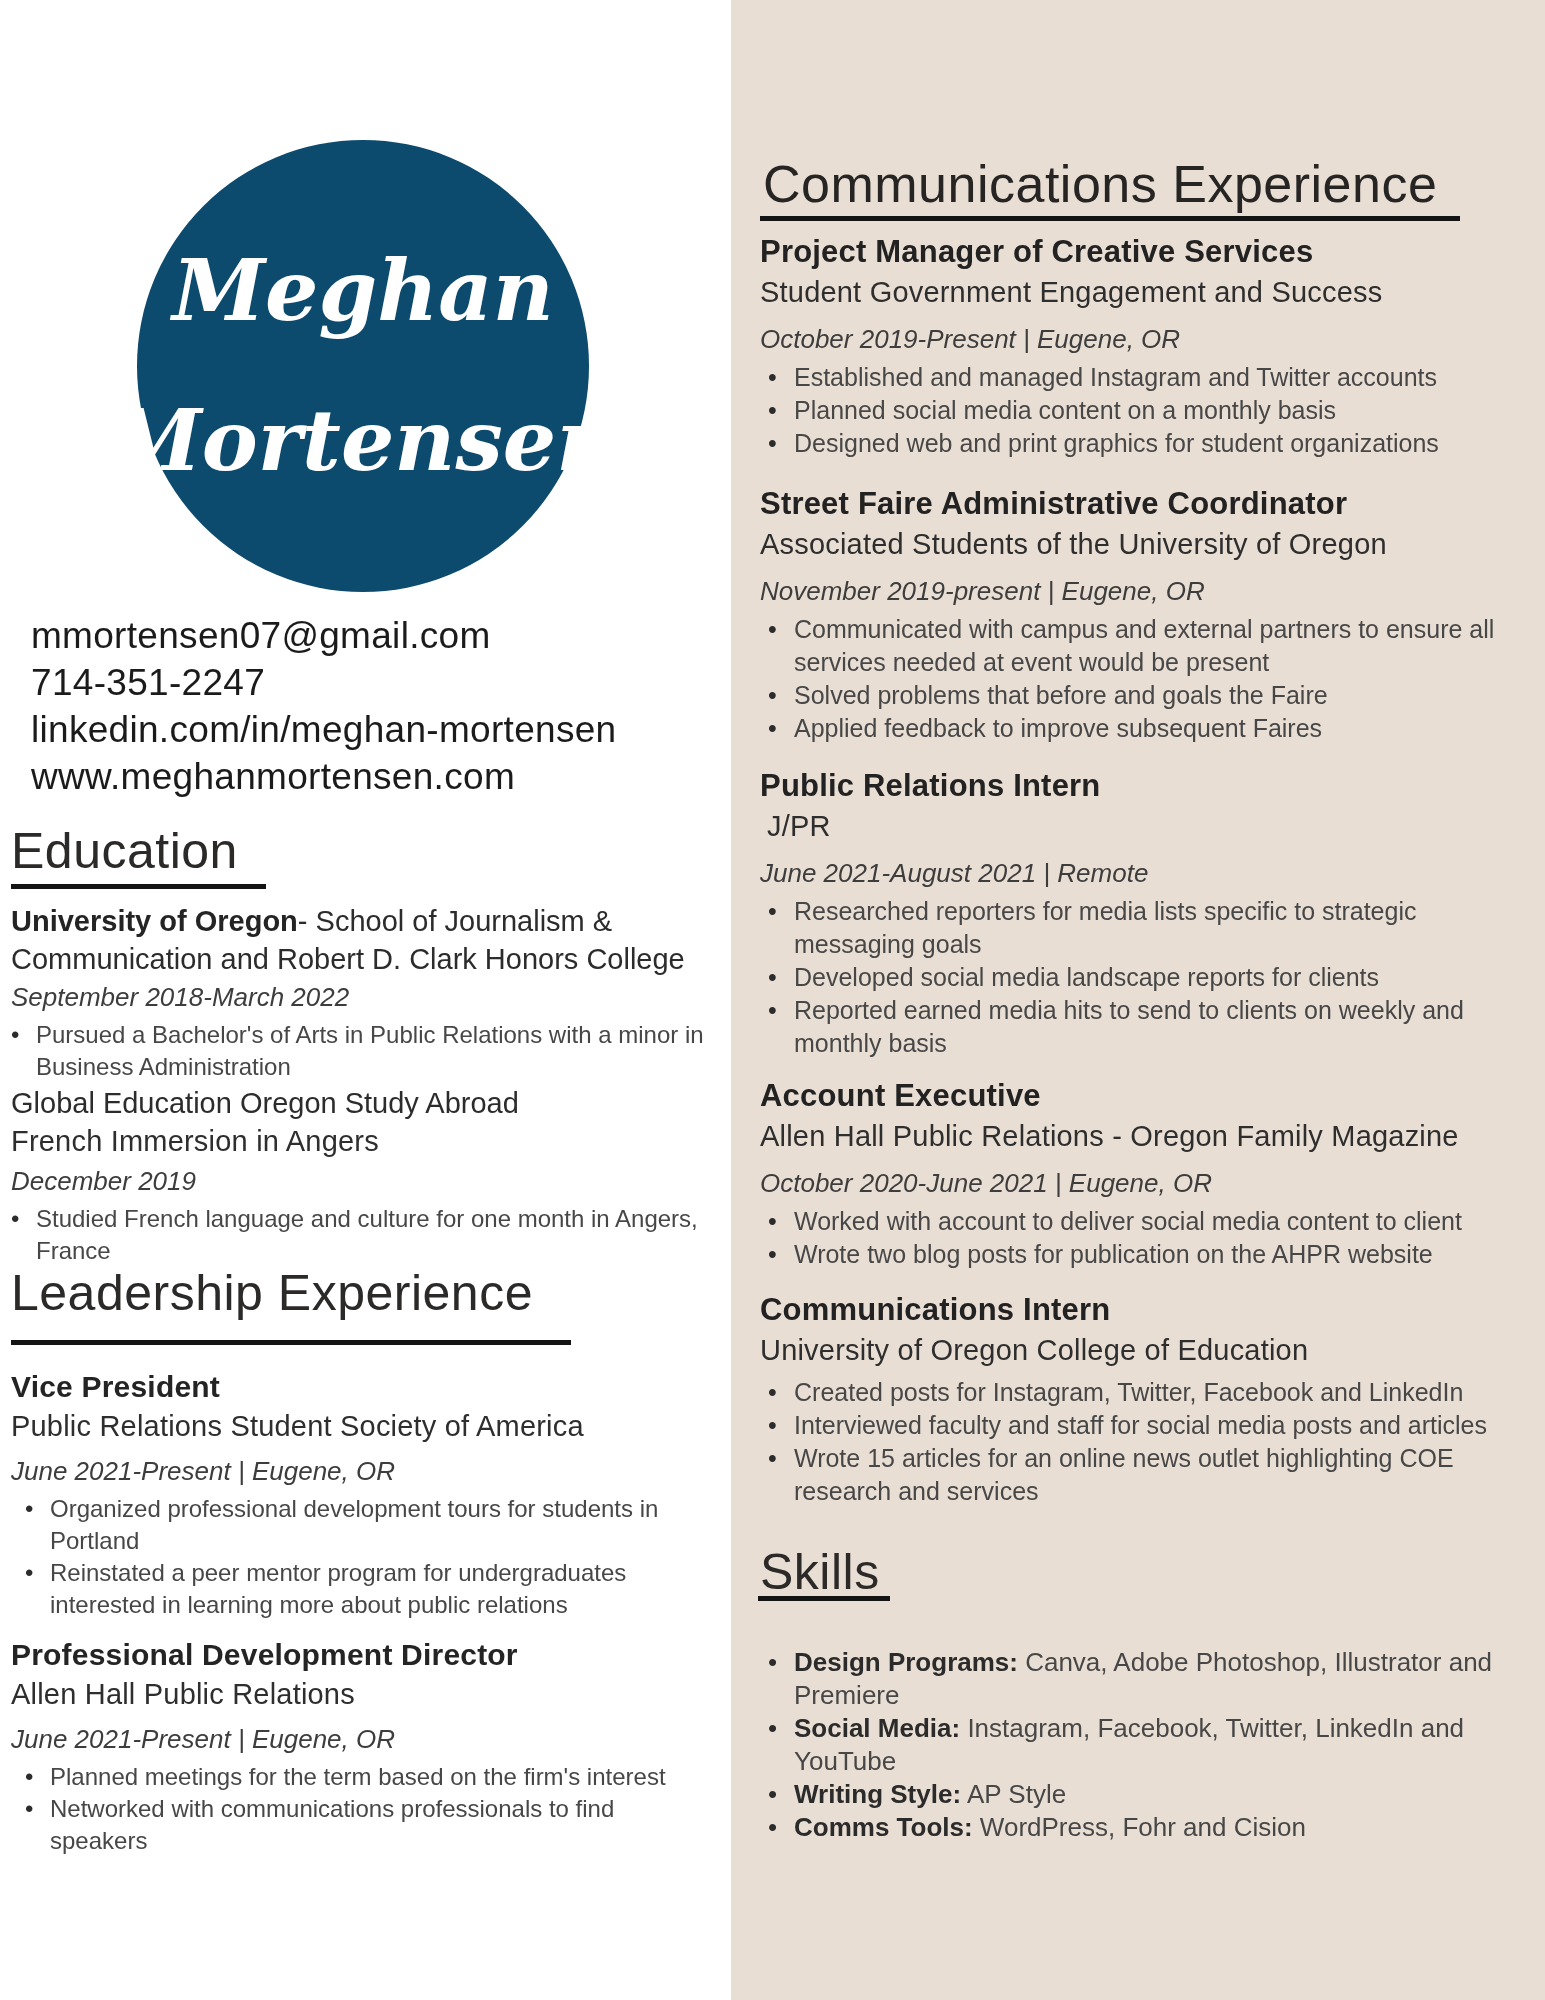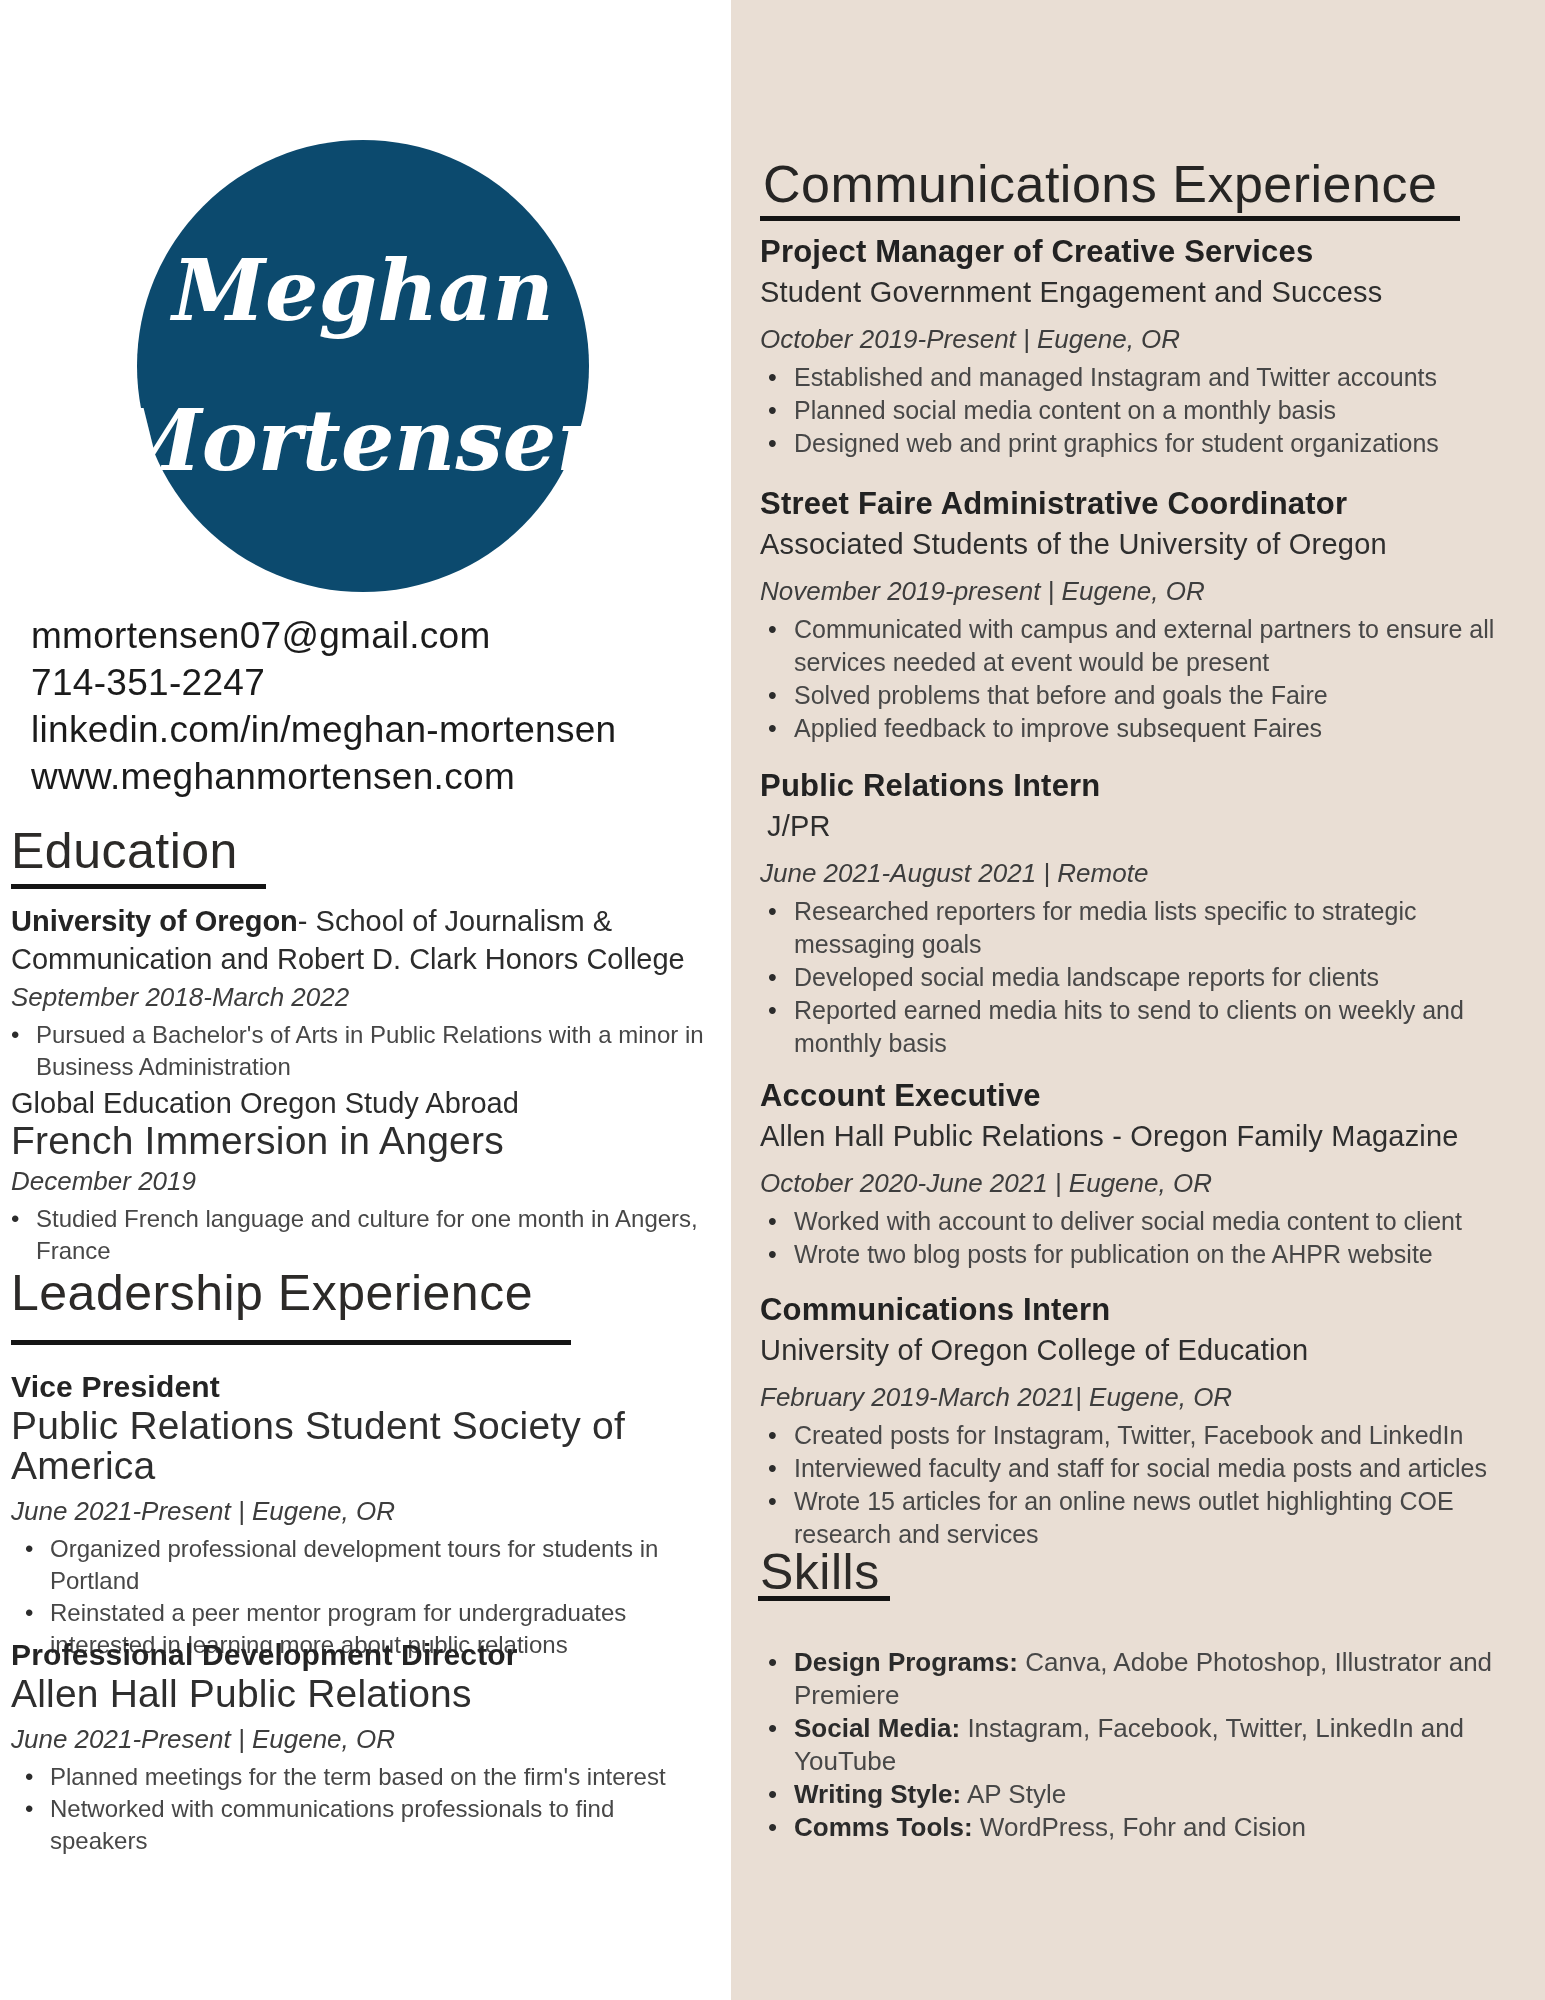--- a/index.html
+++ b/index.html
@@ -22,21 +22,21 @@
   .sec-heading{
     position:absolute;color:#2c2a28;font-weight:500;letter-spacing:0.5px;
     font-size:50px;line-height:62px;white-space:nowrap;
   }
   .rule{position:absolute;height:5px;background:#141414;}
   
   .contact{position:absolute;left:31px;top:612px;color:#1b1b1b;font-size:37px;line-height:47px;font-weight:500;letter-spacing:0.3px;white-space:nowrap;}
   
   .entry{position:absolute;}
   .entry .title{font-size:30px;line-height:38px;font-weight:700;color:#242424;letter-spacing:0.2px;}
-  .entry .org{font-size:39px;line-height:40px;font-weight:400;color:#2e2e2e;letter-spacing:0.2px;}
+  .entry .org{font-size:29px;line-height:40px;font-weight:400;color:#2e2e2e;letter-spacing:0.2px;}
   .entry .date{font-size:26px;line-height:34px;font-style:italic;color:#3d3d3d;margin-top:8px;}
   .bullets{margin-top:5px;}
   .bullet{display:flex;font-size:24px;line-height:32px;color:#474747;}
   .bullet .dot{flex:0 0 25px;margin-left:14px;color:#2c2c2c;}
   .bullet .btxt{flex:1;}
   
   .left-col .entry{left:11px;width:706px;}
   
   .right-col .entry{left:760px;width:772px;}
   .right-col .entry .title{font-size:31px;line-height:40px;font-weight:700;color:#222;}
@@ -212,21 +212,20 @@
       <div class="bullet">
         <span class="dot">•</span>
         <span class="btxt">Wrote two blog posts for publication on the AHPR website</span>
       </div>
     </div>
   </div>
 
   <div class="entry" style="top:1290px;">
     <div class="title">Communications Intern</div>
     <div class="org">University of Oregon College of Education</div>
-    <div class="date">February 2019-March 2021| Eugene, OR</div>
     <div class="bullets">
       <div class="bullet">
         <span class="dot">•</span>
         <span class="btxt">Created posts for Instagram, Twitter, Facebook and LinkedIn</span>
       </div>
       <div class="bullet">
         <span class="dot">•</span>
         <span class="btxt">Interviewed faculty and staff for social media posts and articles</span>
       </div>
       <div class="bullet">

